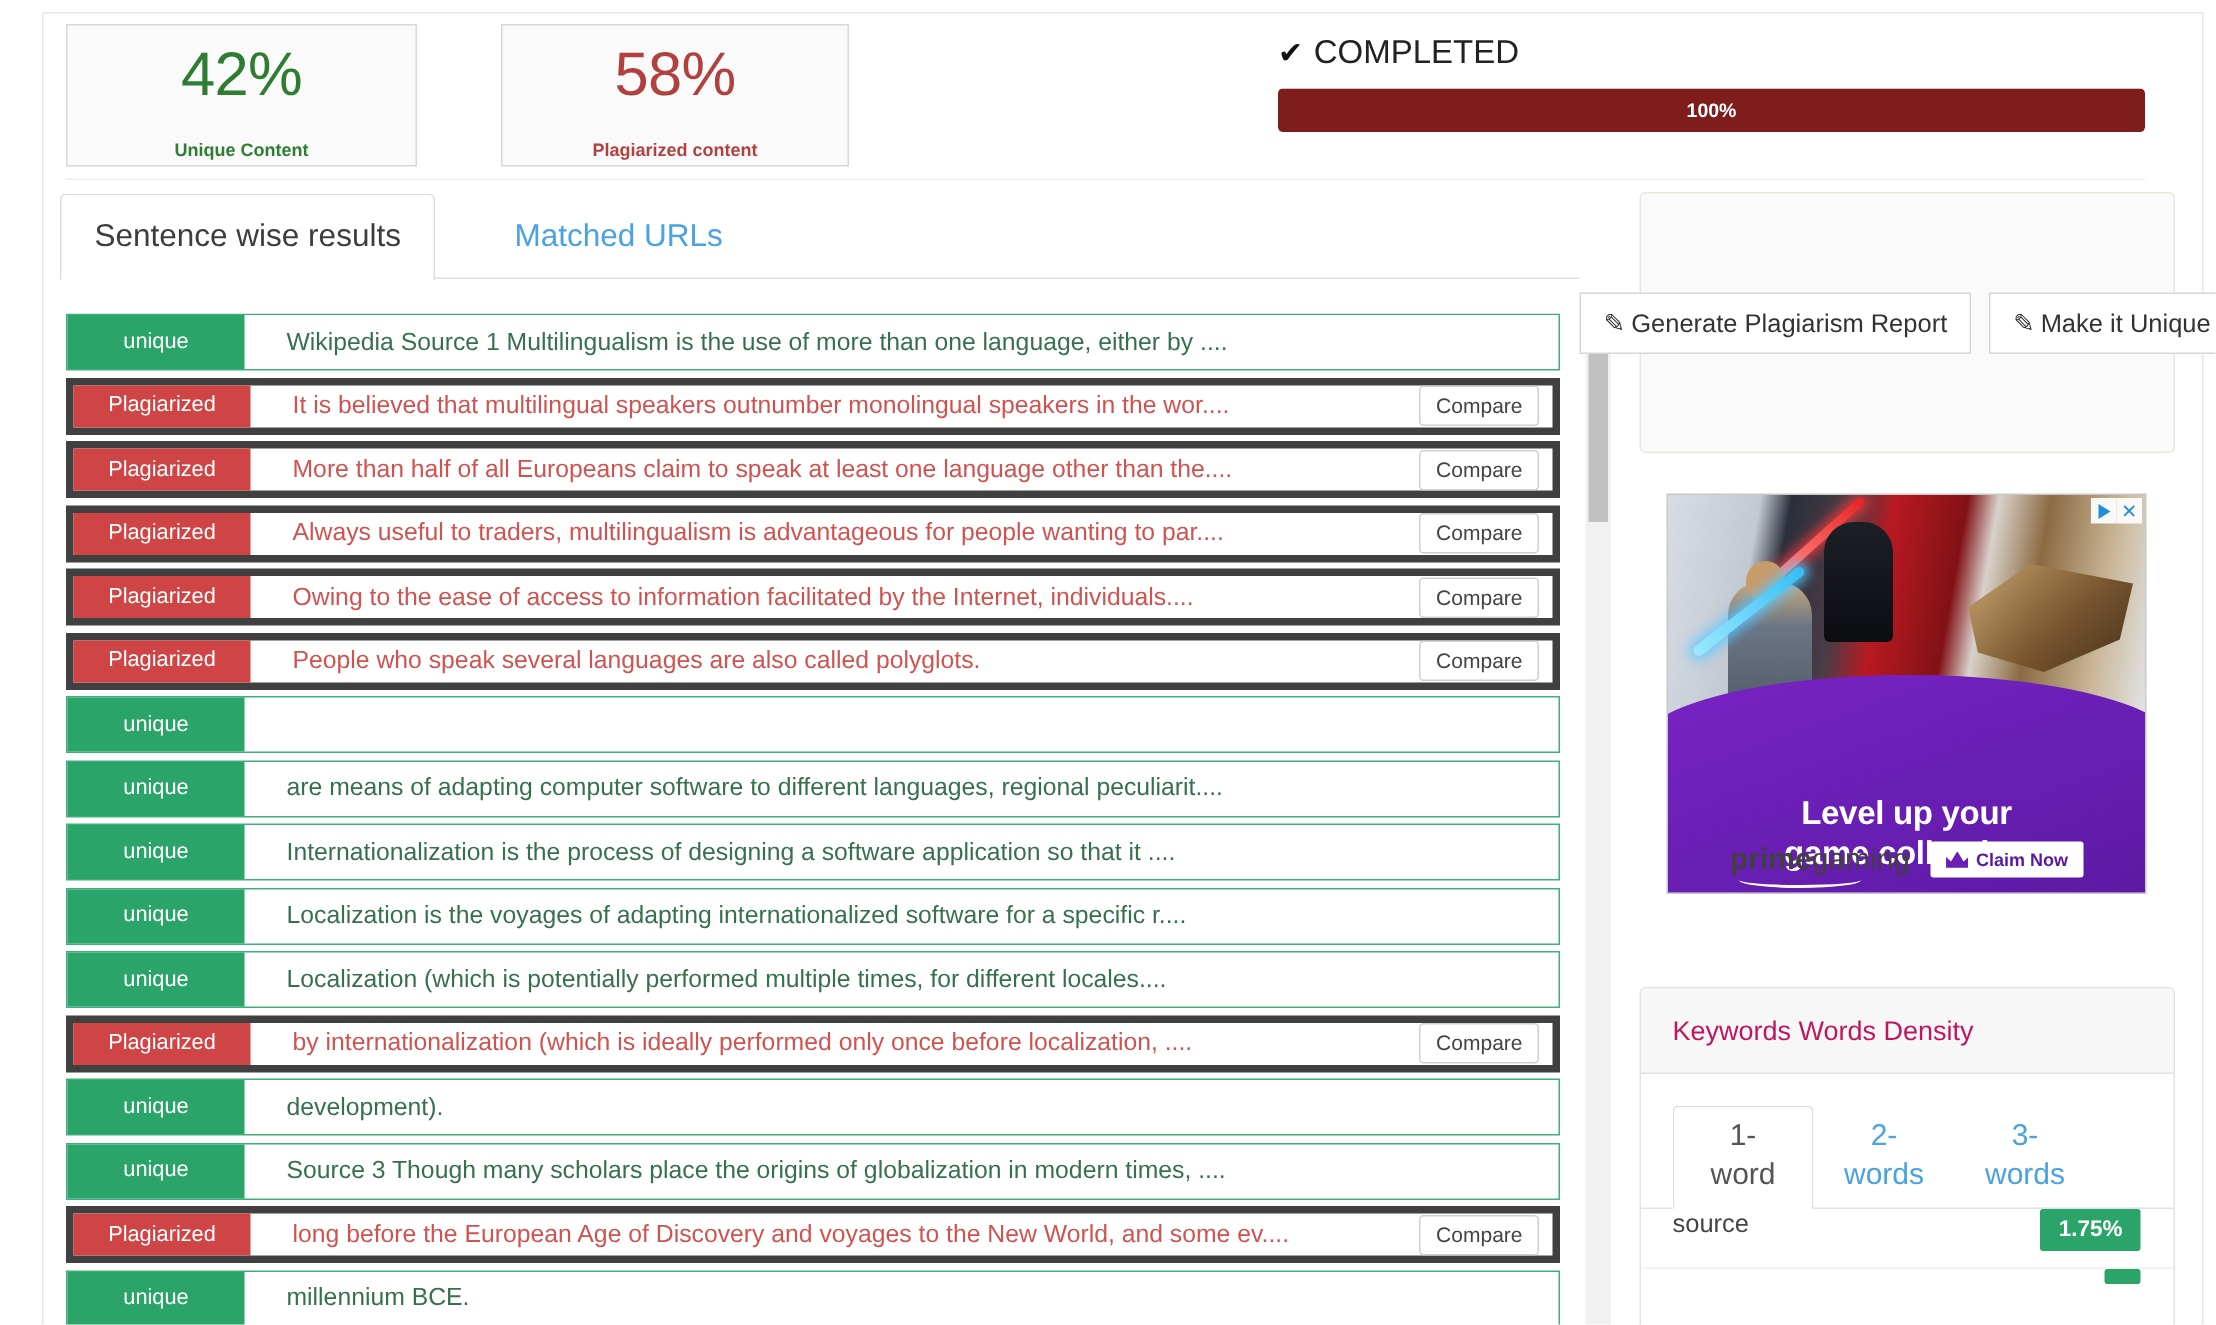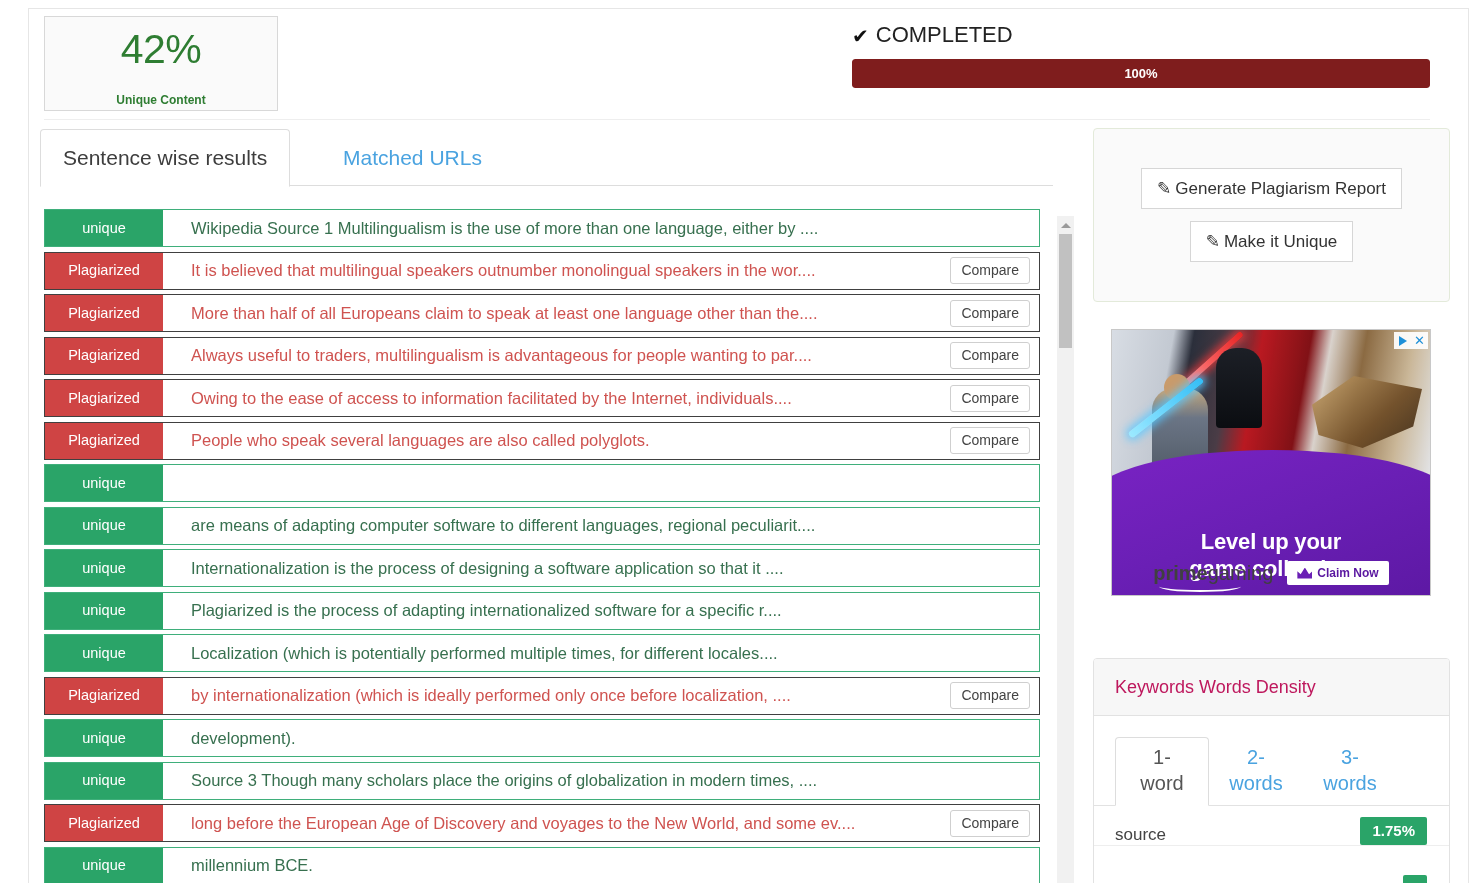--- a/index.html
+++ b/index.html
@@ -155,21 +155,21 @@
   }
   .srow {
     display: flex;
     align-items: stretch;
     height: 38px;
     margin-bottom: 4.5px;
     background: #fff;
     width: 996px;
   }
   .srow.unique  { border: 1px solid #3faf7b; }
-  .srow.plagiarized { border: 1px solid #404040; }
+  .srow.plagiarized { border: 5px solid #404040; }
   .badge {
     width: 118px;
     flex: 0 0 118px;
     display: flex;
     align-items: center;
     justify-content: center;
     color: #fff;
     font-size: 14.5px;
     line-height: 1;
   }
@@ -233,21 +233,21 @@
 
   
   .actions-panel {
     position: absolute;
     left: 1093px; top: 128px;
     width: 357px; height: 174px;
     border: 1px solid #e3eada;
     border-radius: 4px;
     background: #fafafa;
     display: flex;
-    flex-direction: column;
+    flex-direction: row;
     align-items: center;
     justify-content: center;
     gap: 12px;
   }
   .act-btn {
     background: #fff;
     border: 1px solid #d6d6d6;
     color: #333;
     font-size: 17px;
     font-family: "Liberation Sans", sans-serif;
@@ -456,21 +456,21 @@
     border: 1px solid #ddd;
     border-bottom-color: #fff;
     border-radius: 4px 4px 0 0;
     background: #fff;
     position: relative;
     z-index: 2;
     margin-bottom: -1px;
   }
   .kw-row {
     display: flex;
-    align-items: flex-end;
+    align-items: flex-start;
     justify-content: space-between;
     padding: 0 22px 0 21px;
     height: 40px;
     border-bottom: 1px solid #eee;
     font-size: 17px;
     color: #444;
   }
   .kw-pct {
     background: #2aa468;
     color: #fff;
@@ -485,20 +485,24 @@
 <body>
 
 <div id="root">
   <div class="outer-frame"></div>
 
   <div class="stats-row">
     <div class="stat-card unique">
       <div class="stat-pct">42%</div>
       <div class="stat-label">Unique Content</div>
     </div>
+    <div class="stat-card plag">
+      <div class="stat-pct">58%</div>
+      <div class="stat-label">Plagiarized content</div>
+    </div>
   </div>
 
   <div class="status-block">
     <div class="status-line">
       <span class="check-icon">✔</span>
       <span>COMPLETED</span>
     </div>
     <div class="progress-outer">
       <div class="progress-bar">100%</div>
     </div>
@@ -558,21 +562,21 @@
         <div class="srow unique">
           <div class="badge">unique</div>
           <div class="stext">are means of adapting computer software to different languages, regional peculiarit....</div>
         </div>
         <div class="srow unique">
           <div class="badge">unique</div>
           <div class="stext">Internationalization is the process of designing a software application so that it ....</div>
         </div>
         <div class="srow unique">
           <div class="badge">unique</div>
-          <div class="stext">Plagiarized is the process of adapting internationalized software for a specific r....</div>
+          <div class="stext">Localization is the voyages of adapting internationalized software for a specific r....</div>
         </div>
         <div class="srow unique">
           <div class="badge">unique</div>
           <div class="stext">Localization (which is potentially performed multiple times, for different locales....</div>
         </div>
         <div class="srow plagiarized">
           <div class="badge">Plagiarized</div>
           <div class="stext">by internationalization (which is ideally performed only once before localization, ....</div>
           <div class="cmp-wrap">
             <button class="compare-btn">Compare</button>

